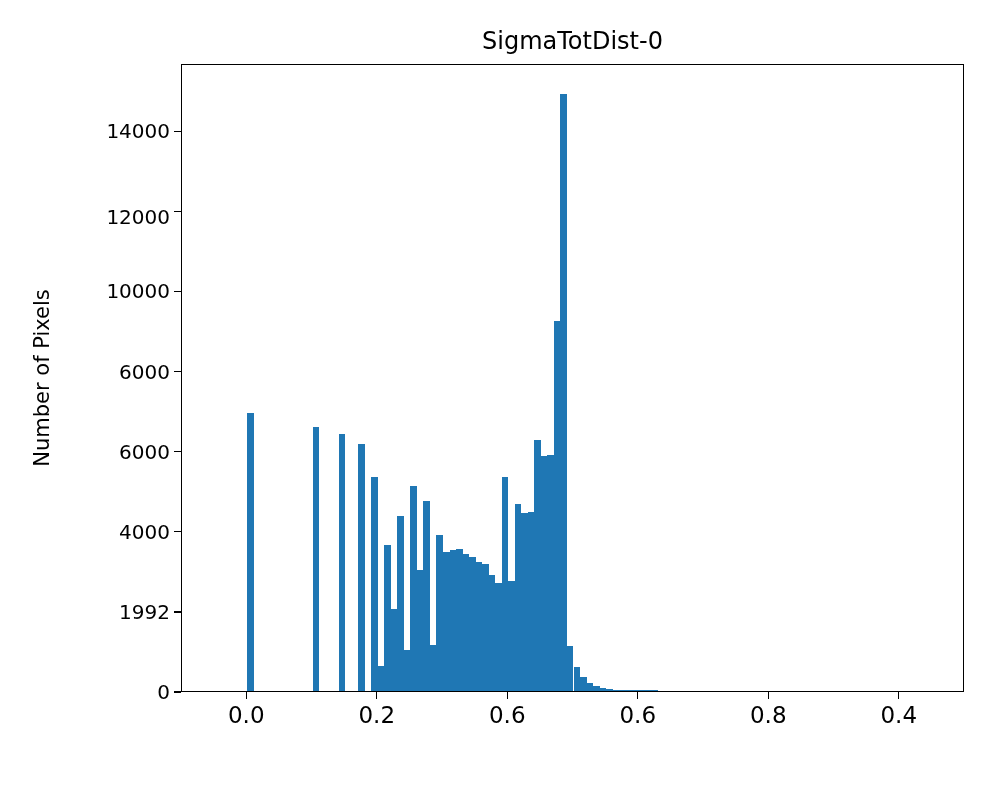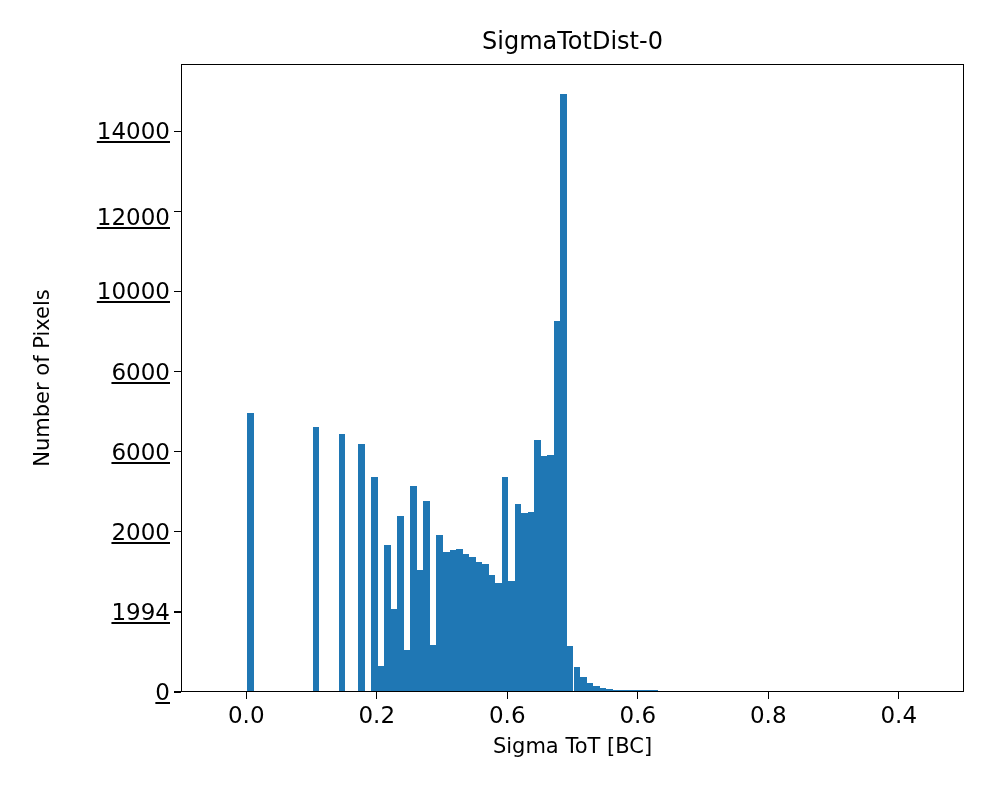--- a/index.html
+++ b/index.html
@@ -77,25 +77,24 @@
     text-align: center;
     font-size: 21px;
     color: #000000;
     line-height: 26px;
     white-space: nowrap;
   }
   .ytick-label {
     position: absolute;
     right: 0;
     text-align: right;
-    font-size: 23px;
+    font-size: 20px;
     color: #000000;
     line-height: 26px;
     white-space: nowrap;
-    text-decoration: underline;
   }
   .ytick-mark {
     position: absolute;
     width: 7px;
     height: 1.4px;
     background: #000000;
   }
   .xtick-label {
     position: absolute;
     text-align: center;
@@ -174,22 +173,22 @@
         <div class="hist-bar" style="left: 443.7px; width: 6.525px; height: 1px;"></div>
         <div class="hist-bar" style="left: 450.225px; width: 6.525px; height: 1px;"></div>
         <div class="hist-bar" style="left: 456.75px; width: 6.525px; height: 1px;"></div>
         <div class="hist-bar" style="left: 463.275px; width: 6.525px; height: 1px;"></div>
         <div class="hist-bar" style="left: 469.8px; width: 6.525px; height: 1px;"></div>
       </div>
   </div>
 
   <div id="ytick-labels-layer">
       <div class="ytick-label" style="top: 679px; right: 830px;">0</div>
-      <div class="ytick-label" style="top: 598.898px; right: 830px;">1994</div>
-      <div class="ytick-label" style="top: 518.796px; right: 830px;">2000</div>
+      <div class="ytick-label" style="top: 598.898px; right: 830px;">1992</div>
+      <div class="ytick-label" style="top: 518.796px; right: 830px;">4000</div>
       <div class="ytick-label" style="top: 438.694px; right: 830px;">6000</div>
       <div class="ytick-label" style="top: 358.592px; right: 830px;">6000</div>
       <div class="ytick-label" style="top: 278.49px; right: 830px;">10000</div>
       <div class="ytick-label" style="top: 204px; right: 830px;">12000</div>
       <div class="ytick-label" style="top: 118.286px; right: 830px;">14000</div>
     </div>
   <div id="ytick-marks-layer">
       <div class="ytick-mark" style="top: 691.3px; left: 174px;"></div>
       <div class="ytick-mark" style="top: 611.198px; left: 174px;"></div>
       <div class="ytick-mark" style="top: 531.096px; left: 174px;"></div>
@@ -211,15 +210,14 @@
       <div class="xtick-mark" style="left: 245.55px; top: 692px;"></div>
       <div class="xtick-mark" style="left: 376.05px; top: 692px;"></div>
       <div class="xtick-mark" style="left: 506.55px; top: 692px;"></div>
       <div class="xtick-mark" style="left: 637.05px; top: 692px;"></div>
       <div class="xtick-mark" style="left: 767.55px; top: 692px;"></div>
       <div class="xtick-mark" style="left: 898.05px; top: 692px;"></div>
     </div>
 
   <div id="ylabel">Number of Pixels</div>
 
-  <div id="xlabel">Sigma ToT [BC]</div>
 
 </div>
 
 </body></html>

